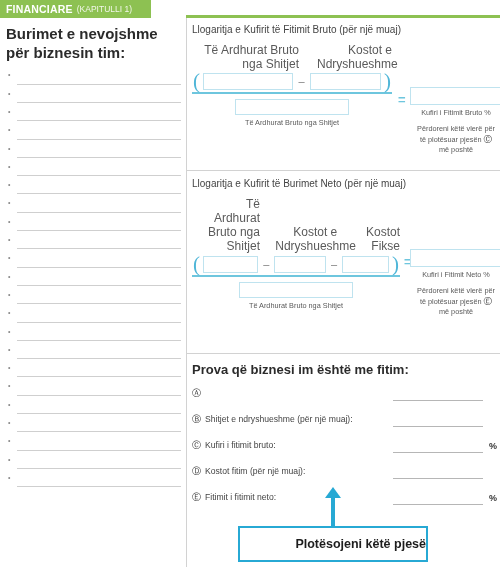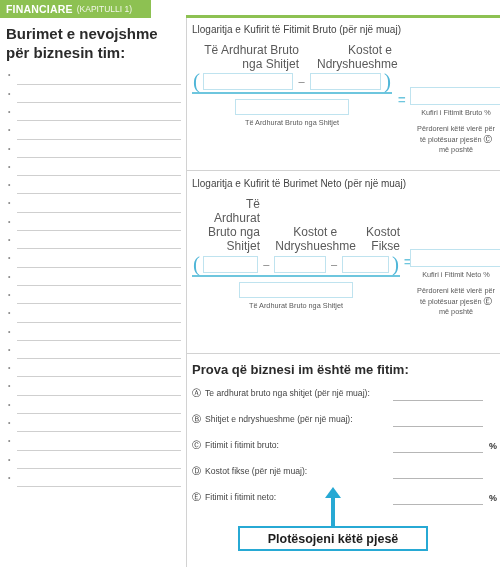--- a/index.html
+++ b/index.html
@@ -140,23 +140,23 @@
     position: absolute; left: 201px; right: 14px; top: 13px;
     border-bottom: 1px solid #b6b6b6;
   }
   .prova-pct {
     position: absolute; right: 0; top: 2px; font-size: 9px;
     font-weight: bold; color: #333;
   }
 
   
   .callout-box {
-    position: absolute; left: 238px; top: 526px; width: 190px; height: 25px;
+    position: absolute; left: 238px; top: 526px; width: 190px; height: 36px;
     border: 2.5px solid #27a9d4; background: #fff;
-    display: flex; align-items: center; justify-content: center;
+    display: flex; align-items: center; justify-content: flex-end;
   }
   .callout-text {
     font-size: 12.5px; font-weight: bold; color: #1d1d1d;
   }
   .arrow-shaft {
     position: absolute; left: 331px; top: 496px; width: 4px; height: 30px;
     background: #27a9d4;
   }
   .arrow-head {
     position: absolute; left: 325px; top: 487px;
@@ -366,42 +366,41 @@
     </div>
   </div>
 
   <div class="h-divider" style="top:353px;"></div>
 
   <div class="panel" style="top:362px;">
     <div class="prova-title">Prova që biznesi im është me fitim:</div>
 
     <div class="prova-row">
       <span class="prova-letter">Ⓐ</span>
-      <span class="prova-text">Te ardhurat bruto nga shitjet (për një muaj):</span>
       <span class="prova-line"></span>
       <span class="prova-pct"></span>
     </div>
 
     <div class="prova-row">
       <span class="prova-letter">Ⓑ</span>
       <span class="prova-text">Shitjet e ndryshueshme (për një muaj):</span>
       <span class="prova-line"></span>
       <span class="prova-pct"></span>
     </div>
 
     <div class="prova-row">
       <span class="prova-letter">Ⓒ</span>
-      <span class="prova-text">Fitimit i fitimit bruto:</span>
+      <span class="prova-text">Kufiri i fitimit bruto:</span>
       <span class="prova-line"></span>
       <span class="prova-pct">%</span>
     </div>
 
     <div class="prova-row">
       <span class="prova-letter">Ⓓ</span>
-      <span class="prova-text">Kostot fikse (për një muaj):</span>
+      <span class="prova-text">Kostot fitim (për një muaj):</span>
       <span class="prova-line"></span>
       <span class="prova-pct"></span>
     </div>
 
     <div class="prova-row">
       <span class="prova-letter">Ⓔ</span>
       <span class="prova-text">Fitimit i fitimit neto:</span>
       <span class="prova-line"></span>
       <span class="prova-pct">%</span>
     </div>

